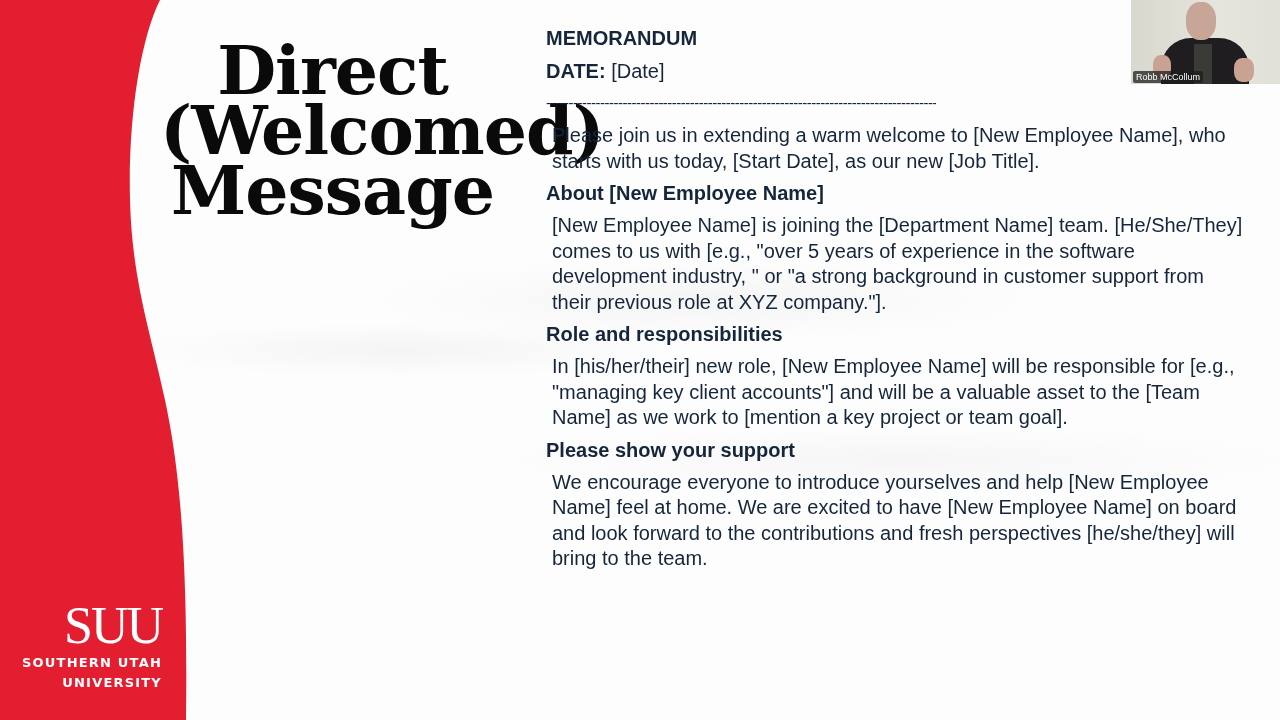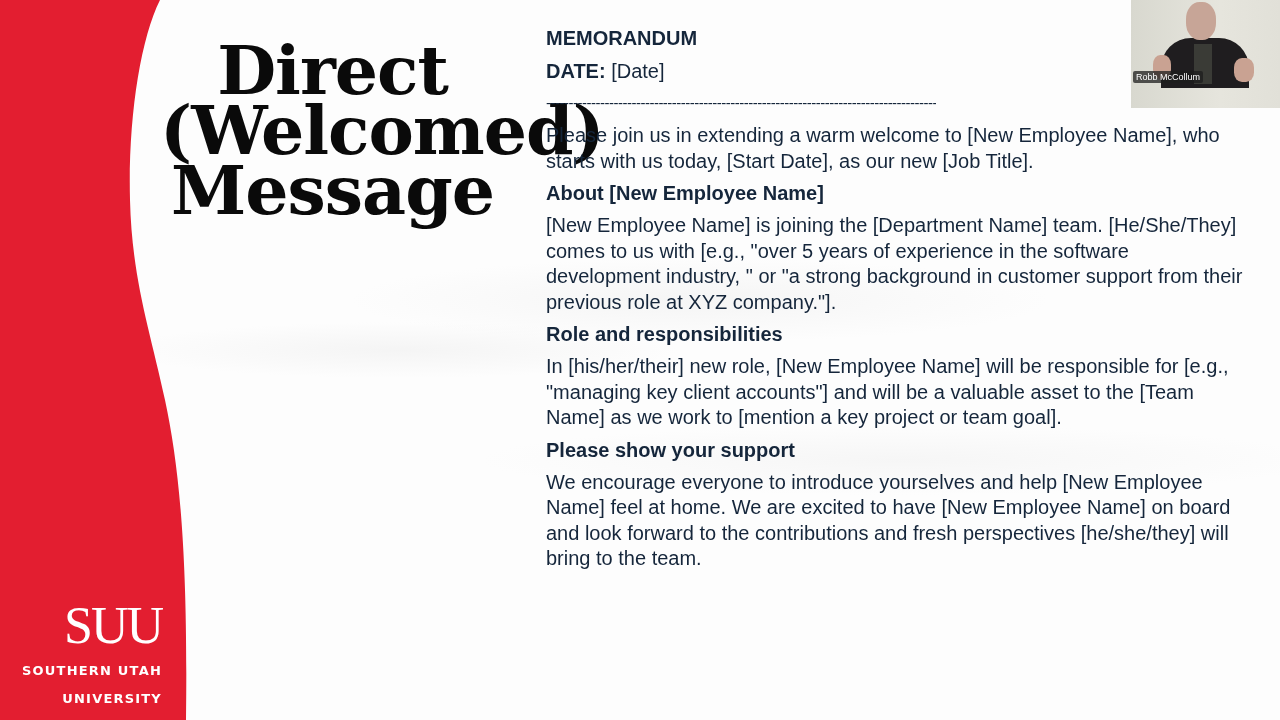--- a/index.html
+++ b/index.html
@@ -7,28 +7,28 @@
   .bg-texture { position:absolute; inset:0; background:
       radial-gradient(ellipse 500px 60px at 700px 300px, rgba(230,230,230,0.35), transparent 70%),
       radial-gradient(ellipse 400px 40px at 400px 350px, rgba(225,225,225,0.3), transparent 70%),
       radial-gradient(ellipse 600px 50px at 900px 460px, rgba(230,230,230,0.3), transparent 70%),
       #fdfdfd; }
   svg.red-band { position:absolute; left:0; top:0; width:260px; height:720px; }
   .title { position:absolute; left:160px; top:40px; width:345px; text-align:center; font-family:"DejaVu Serif", serif; font-weight:bold; font-size:68px; line-height:60px; color:#0a0a0a; letter-spacing:-1px; }
   .title div { white-space:nowrap; }
   .logo { position:absolute; left:12px; top:600px; width:150px; text-align:right; color:#fff; }
   .logo .mark { font-family:"Liberation Serif", serif; font-size:52px; line-height:52px; letter-spacing:-2px; }
-  .logo .sub { font-family:"DejaVu Sans", sans-serif; font-weight:bold; font-size:13px; line-height:18px; letter-spacing:1.2px; margin-top:10px; }
+  .logo .sub { font-family:"DejaVu Sans", sans-serif; font-weight:bold; font-size:13px; line-height:18px; letter-spacing:1.2px; margin-top:2px; }
   .memo { position:absolute; left:546px; top:25px; width:700px; color:#15263b; font-family:"Liberation Sans", sans-serif; font-size:20px; }
   .memo .line { height:33px; line-height:26px; white-space:nowrap; }
   .memo b { font-weight:bold; }
   .memo .divider { height:32px; line-height:24px; white-space:nowrap; overflow:hidden; font-size:15px; letter-spacing:-0.5px; width:390px; }
-  .memo p { margin:0 0 7px 0; line-height:25.5px; }
+  .memo p { margin:0 0 7px 6px; line-height:25.5px; }
   .memo h4 { margin:0 0 7px 0; font-size:20px; line-height:25px; font-weight:bold; }
-  .cam { position:absolute; left:1131px; top:0; width:149px; height:108px; background:linear-gradient(90deg,#d8d8cf,#e6e5dd 60%,#e1e0d8); overflow:hidden; }
+  .cam { position:absolute; left:1131px; top:0; width:149px; height:84px; background:linear-gradient(90deg,#d8d8cf,#e6e5dd 60%,#e1e0d8); overflow:hidden; }
   .cam .head { position:absolute; left:55px; top:2px; width:30px; height:38px; border-radius:45%; background:#c7a597; }
   .cam .body { position:absolute; left:30px; top:38px; width:88px; height:50px; border-radius:30px 30px 0 0; background:#1f1d1f; }
   .cam .shirt { position:absolute; left:63px; top:44px; width:18px; height:40px; background:#3a3b36; }
   .cam .hand1 { position:absolute; left:22px; top:55px; width:18px; height:24px; border-radius:40%; background:#c9a292; }
   .cam .hand2 { position:absolute; left:103px; top:58px; width:20px; height:24px; border-radius:40%; background:#c9a292; }
   .cam .name { position:absolute; left:2px; top:71px; padding:0 3px; height:12px; line-height:12px; font-size:9px; color:#fff; background:rgba(30,30,30,0.75); border-radius:2px; font-family:"Liberation Sans", sans-serif; }
 </style>
 </head>
 <body>
 

